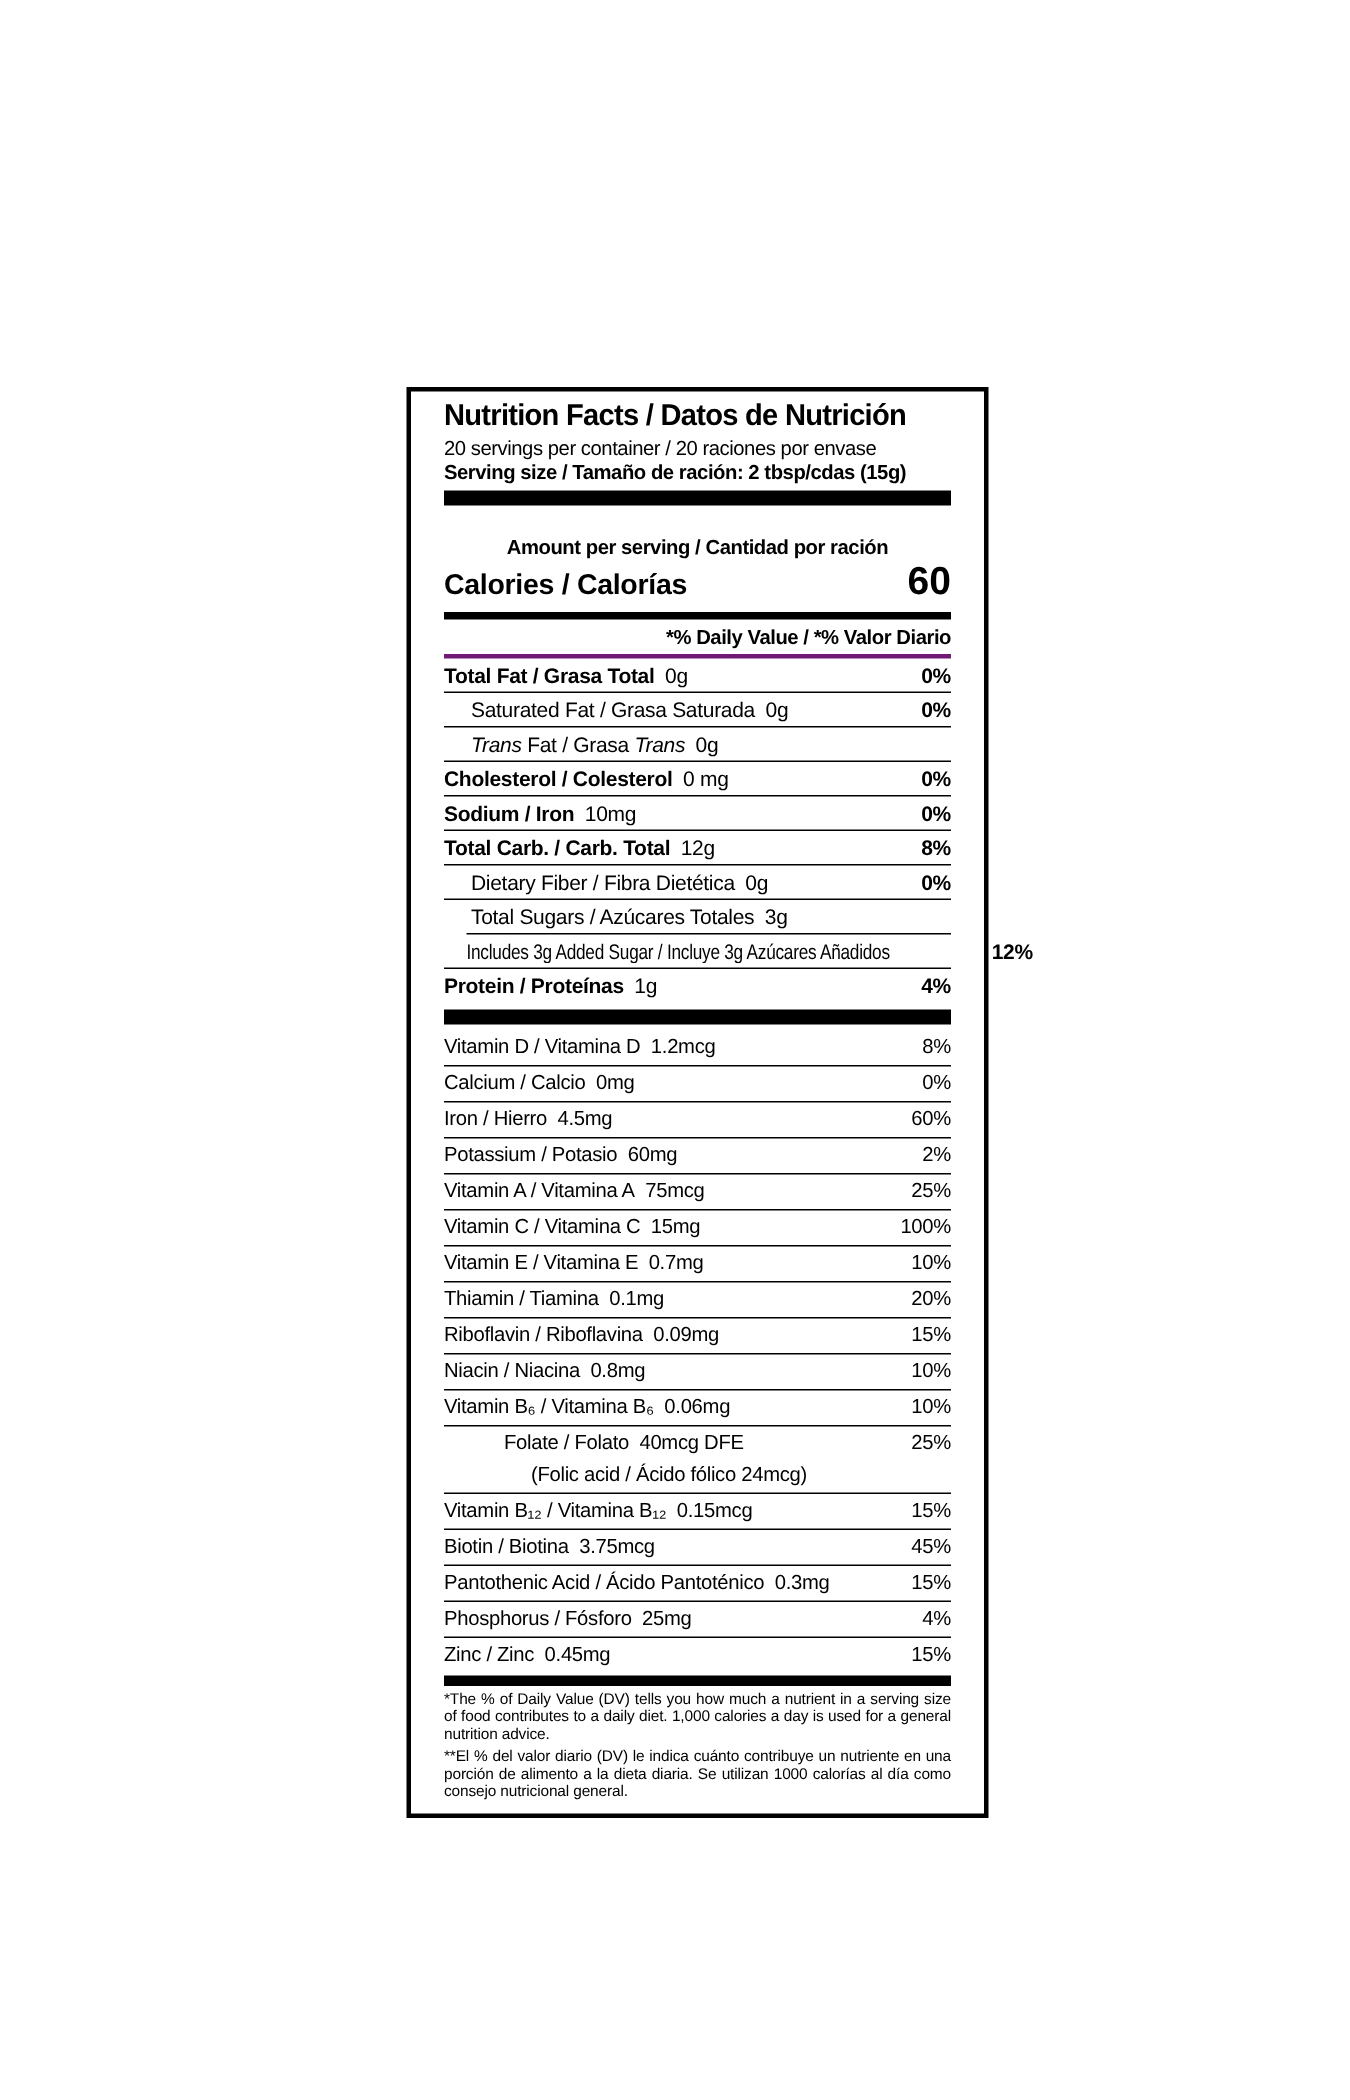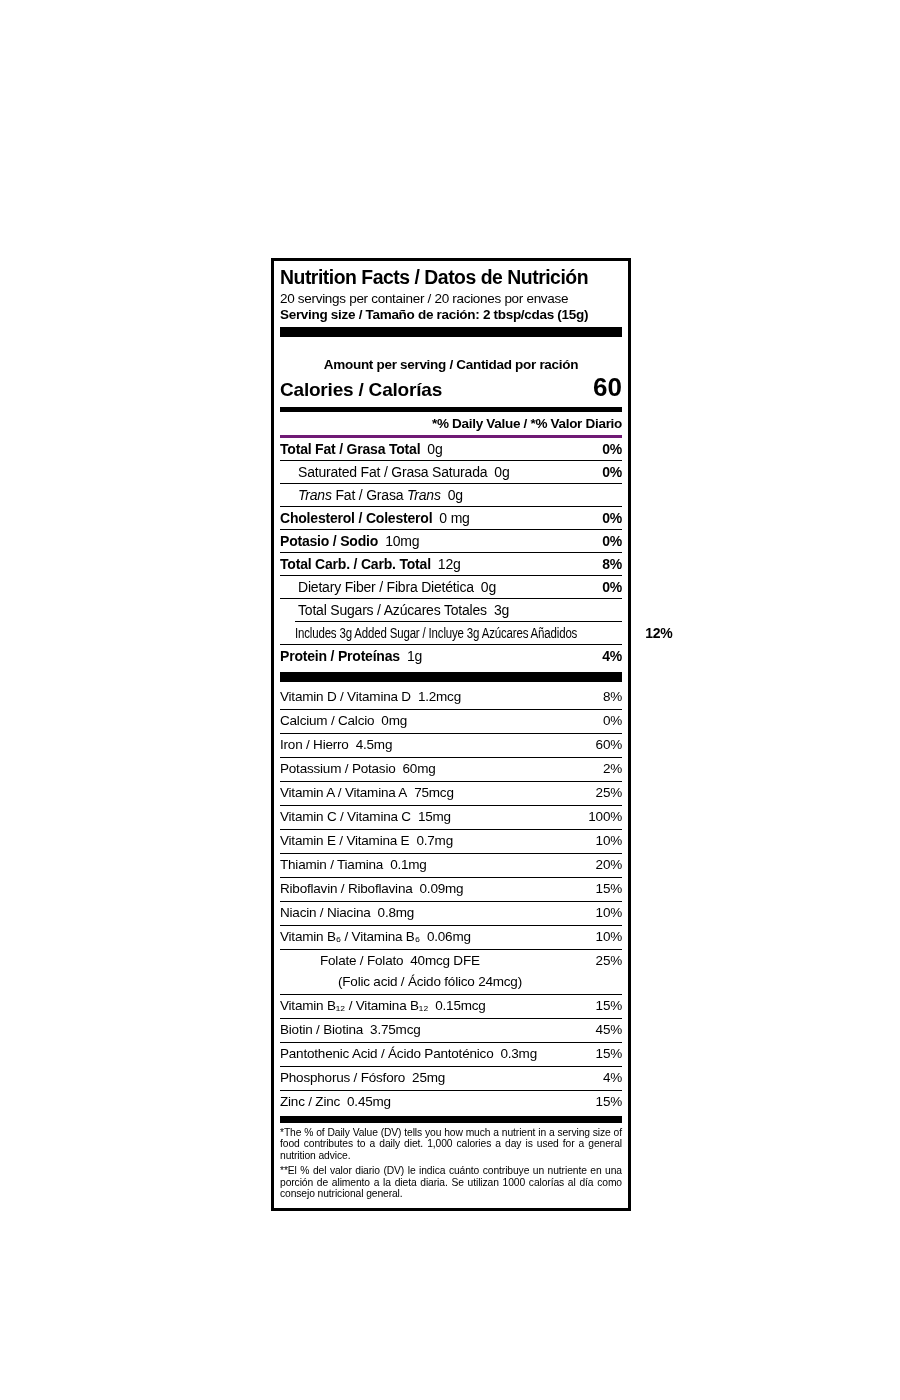--- a/index.html
+++ b/index.html
@@ -2,22 +2,22 @@
 <html><head>
 <meta charset="utf-8">
 <style>
   * { margin:0; padding:0; box-sizing:border-box; }
   html,body { background:#ffffff; }
   .canvas {
     position:relative; width:900px; height:1400px; background:#ffffff;
     font-family:"Liberation Sans", sans-serif; color:#000;
   }
   .nf-label {
-    position:absolute; left:271px; top:258px; width:360px;
-    border:3px solid #000; background:#fff; padding:4px 6px 8px;
+    position:absolute; left:271px; top:258px; width:388px;
+    border:3px solid #000; background:#fff; padding:4px 22px 8px;
   }
   .nf-title {
     font-size:20px; font-weight:700; letter-spacing:-0.5px;
     white-space:nowrap; line-height:1.15; margin:1px 0 2px;
     display:inline-block; transform:scaleX(0.97); transform-origin:0 50%;
   }
   .nf-line { font-size:13.5px; line-height:15.5px; letter-spacing:-0.3px; white-space:nowrap; }
   .bold { font-weight:700; }
   .bar { background:#000; width:100%; }
   .bar-10 { height:10px; margin:5px 0 4px; }
@@ -95,21 +95,21 @@
     <div class="row sub">
       <span class="rname"><i>Trans</i> <span>Fat / Grasa</span> <i>Trans</i></span>
       <span class="ramt">0g</span>
     </div>
     <div class="row">
       <span class="rname bold">Cholesterol / Colesterol</span>
       <span class="ramt">0 mg</span>
       <span class="rdv">0%</span>
     </div>
     <div class="row">
-      <span class="rname bold">Potasio / Sodio</span>
+      <span class="rname bold">Sodium / Iron</span>
       <span class="ramt">10mg</span>
       <span class="rdv">0%</span>
     </div>
     <div class="row">
       <span class="rname bold">Total Carb. / Carb. Total</span>
       <span class="ramt">12g</span>
       <span class="rdv">8%</span>
     </div>
     <div class="row sub">
       <span class="rname">Dietary Fiber / Fibra Dietética</span>

